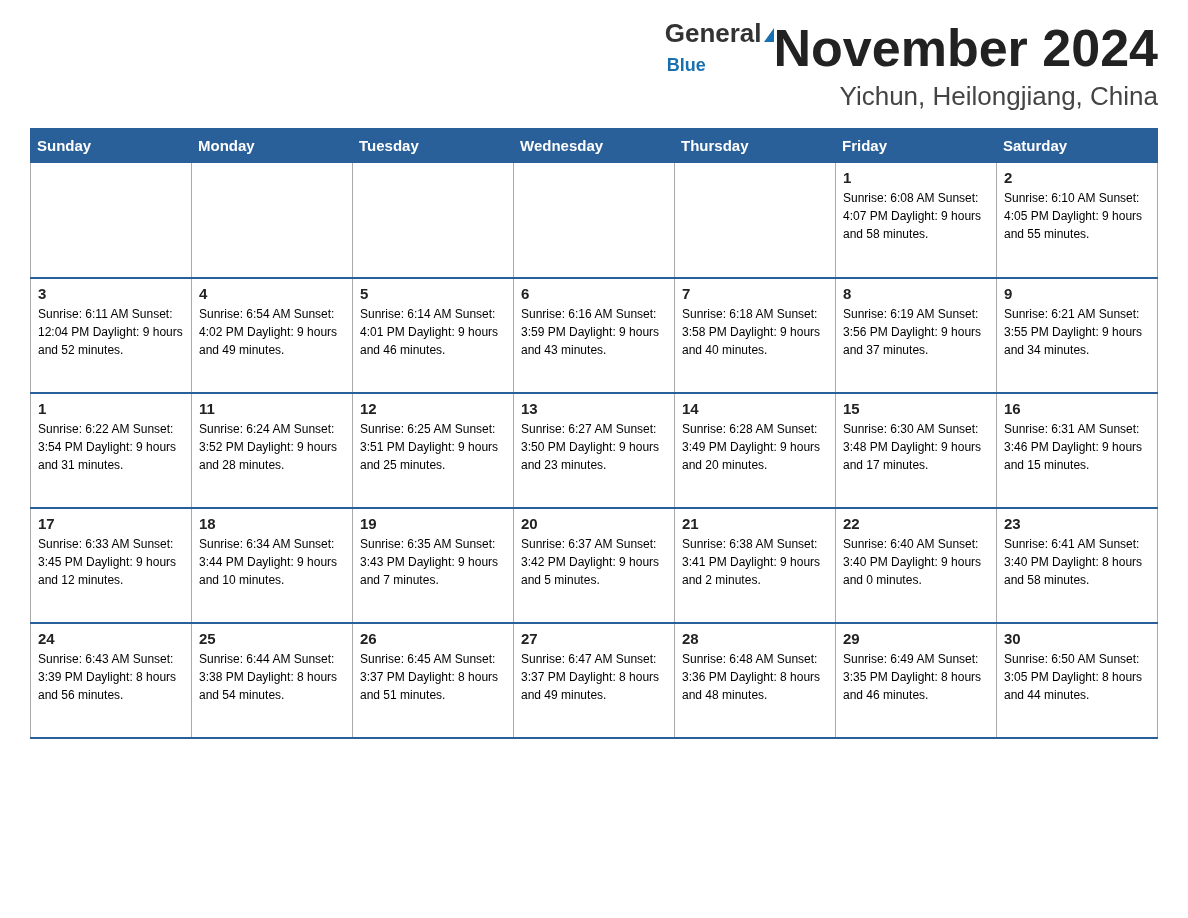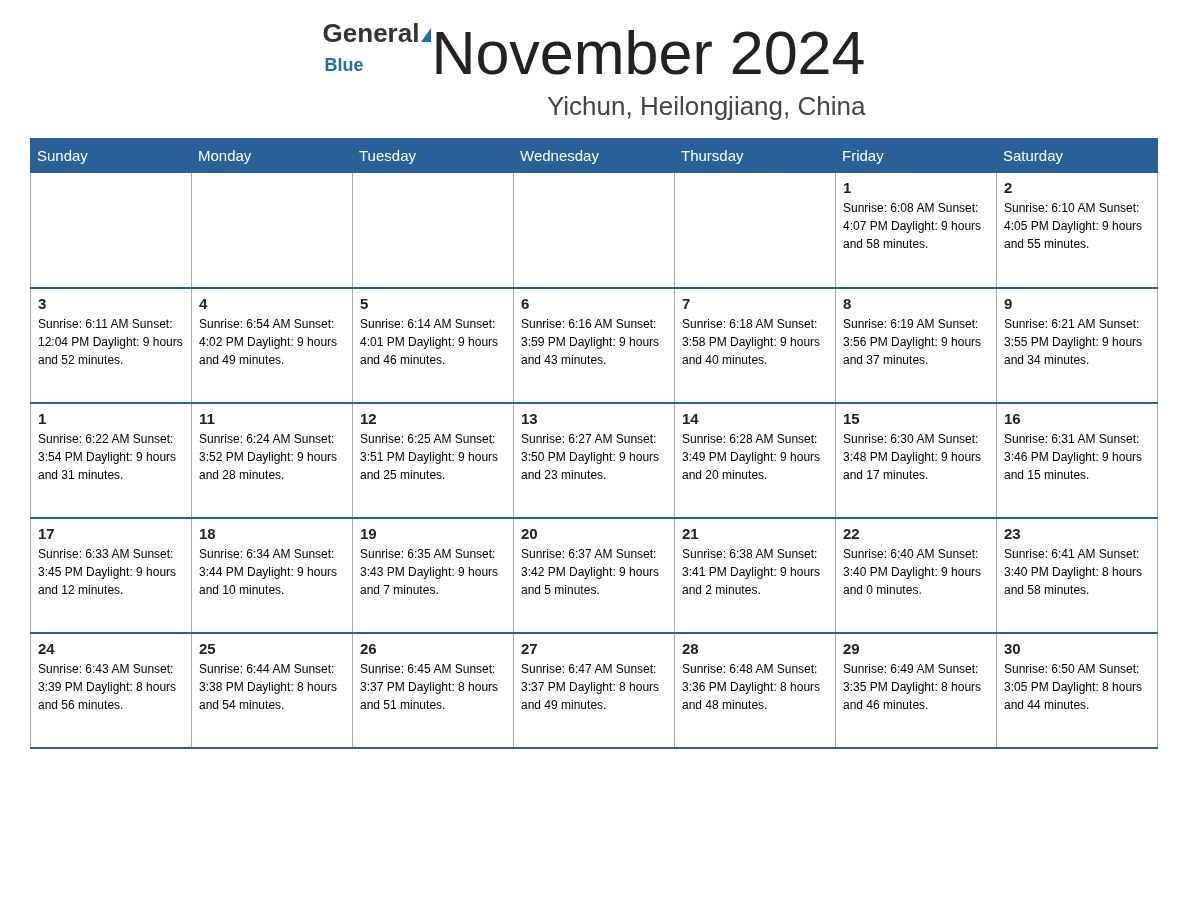--- a/index.html
+++ b/index.html
@@ -4,21 +4,21 @@
   <style>
     * { box-sizing: border-box; margin: 0; padding: 0; }
     body {
       font-family: Arial, sans-serif;
       background: #fff;
       padding: 20px 30px;
       color: #222;
     }
     .header-area {
       display: flex;
-      justify-content: center;
+      justify-content: flex-end;
       align-items: flex-start;
       margin-bottom: 16px;
     }
     .logo-area {
       display: flex;
       flex-direction: column;
       align-items: flex-start;
     }
     .logo-text {
       font-size: 26px;
@@ -40,40 +40,40 @@
       font-size: 18px;
       color: #1a6faf;
       font-weight: bold;
       margin-top: 9px;
       padding-left: 2px;
     }
     .title-area {
       text-align: right;
     }
     .month-title {
-      font-size: 61px;
-      font-weight: normal;
+      font-size: 52px;
+      font-weight: bold;
       color: #222;
       line-height: 1.1;
     }
     .location-title {
       font-size: 26px;
       color: #444;
       margin-top: 4px;
     }
     .calendar-table {
       width: 100%;
       border-collapse: collapse;
       table-layout: fixed;
     }
     .calendar-table th {
       background: #2a6099;
       color: #fff;
       font-size: 15px;
-      font-weight: normal;
+      font-weight: bold;
       padding: 8px 6px;
       text-align: left;
       border: 1px solid #2a6099;
     }
     .calendar-table td {
       vertical-align: top;
       border: 1px solid #aaa;
       padding: 6px 7px;
       font-size: 12.5px;
       height: 115px;

